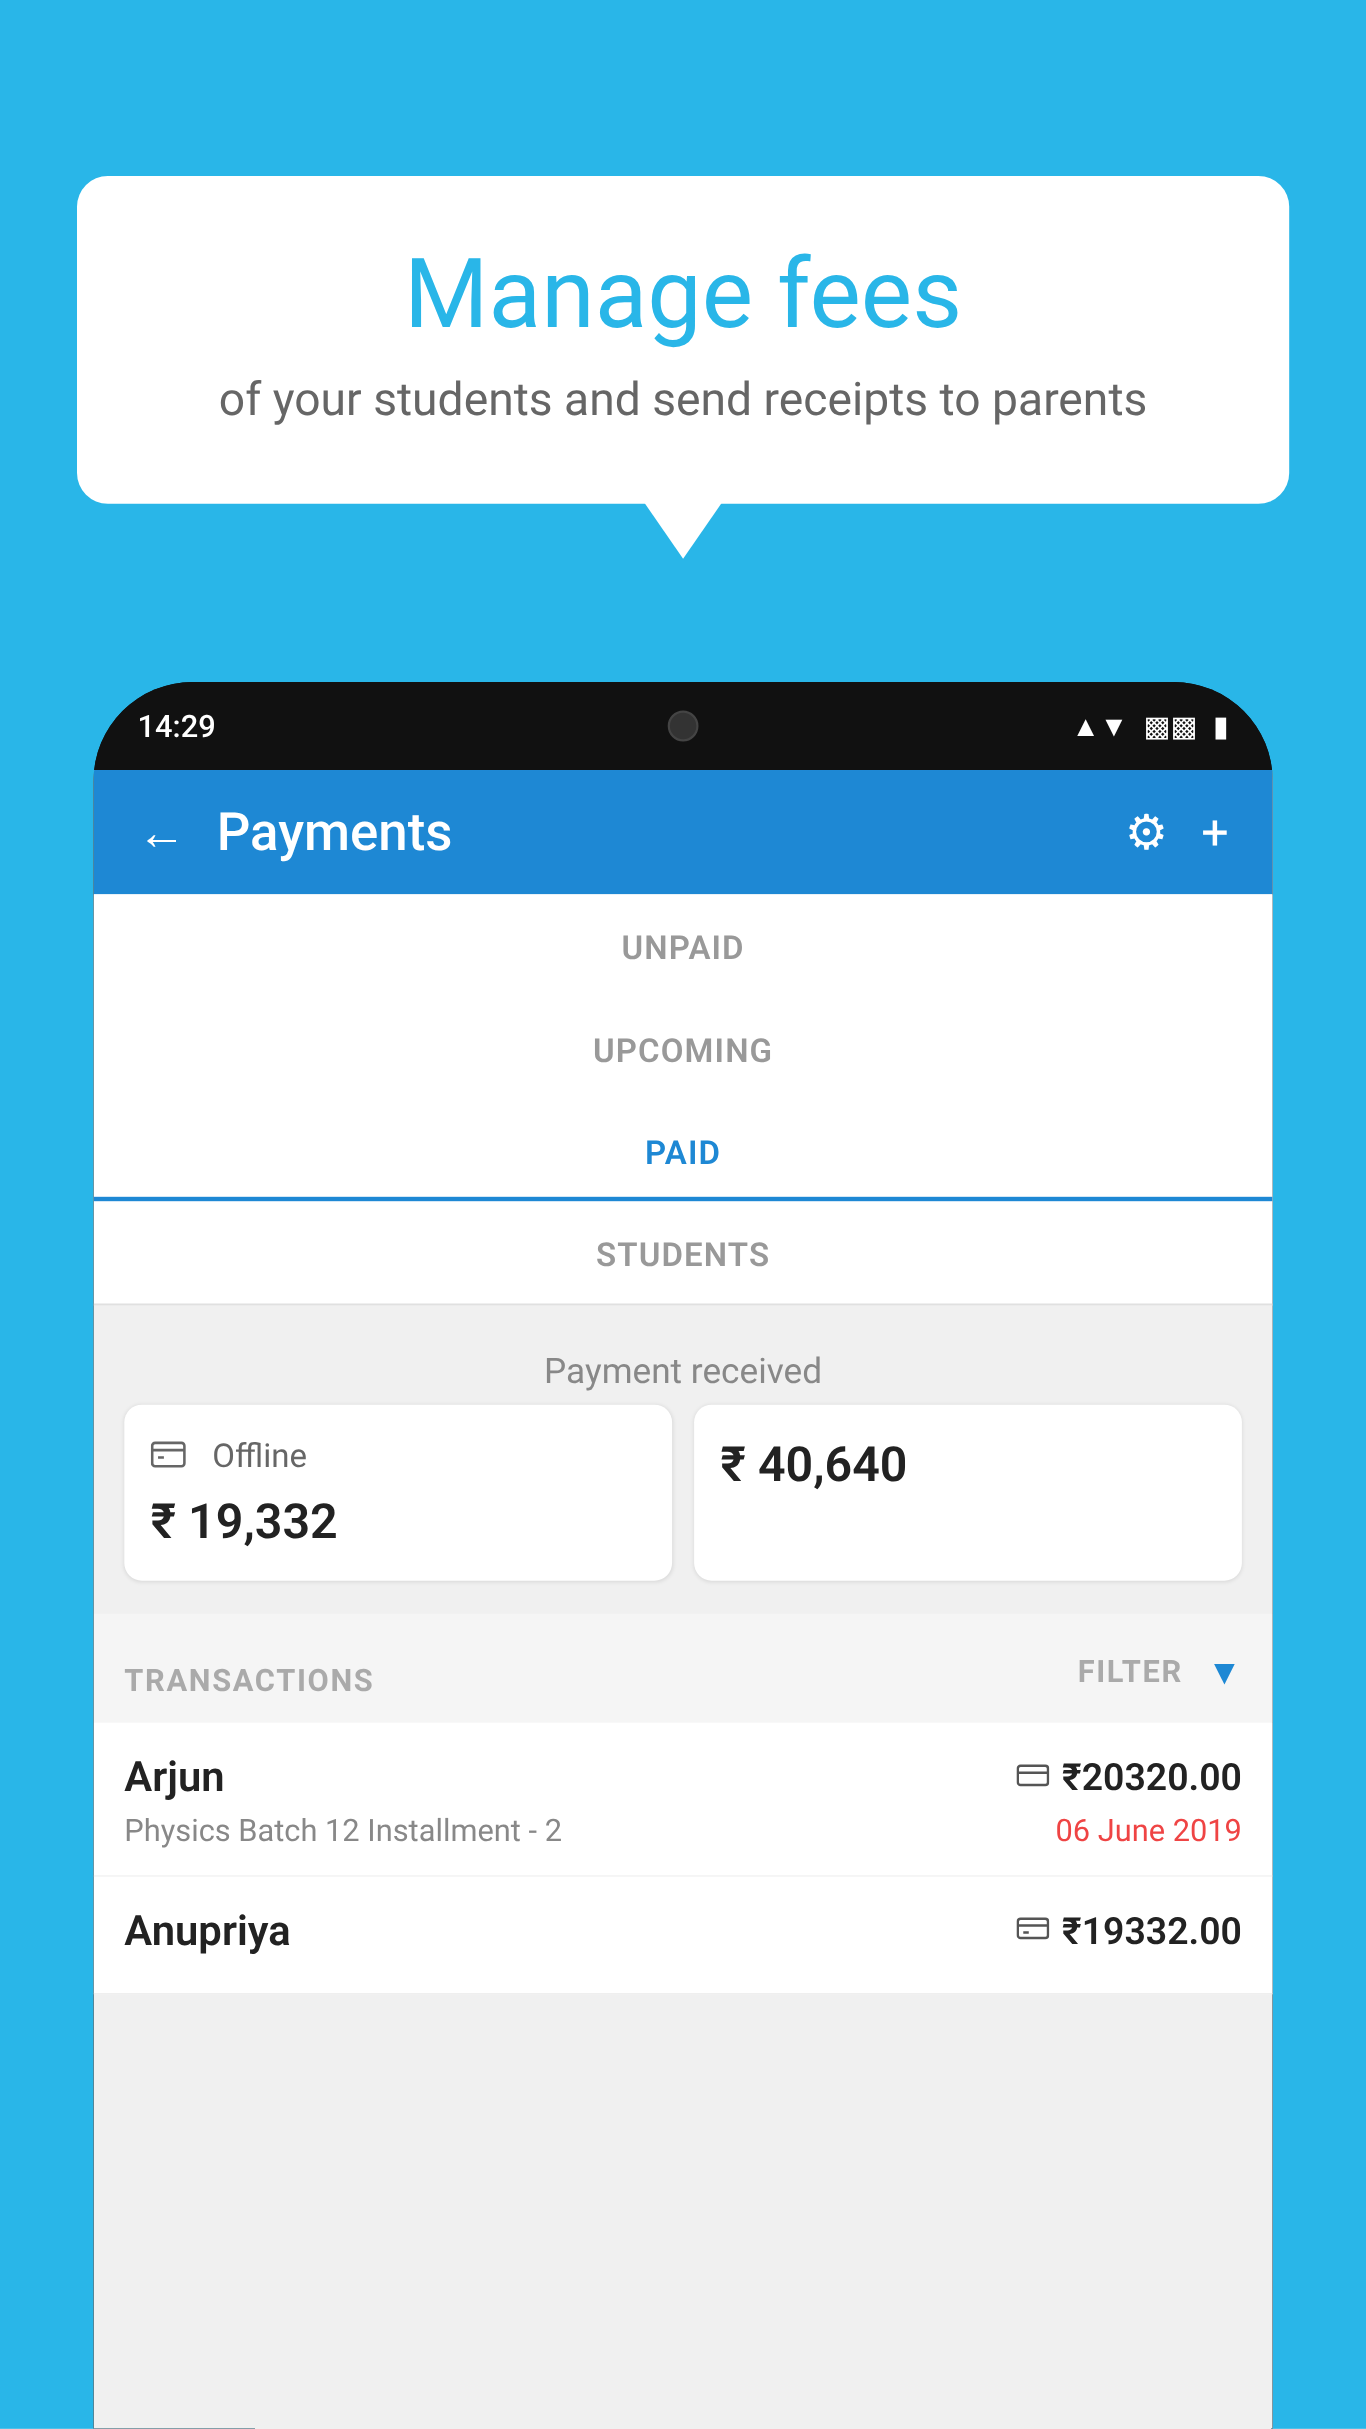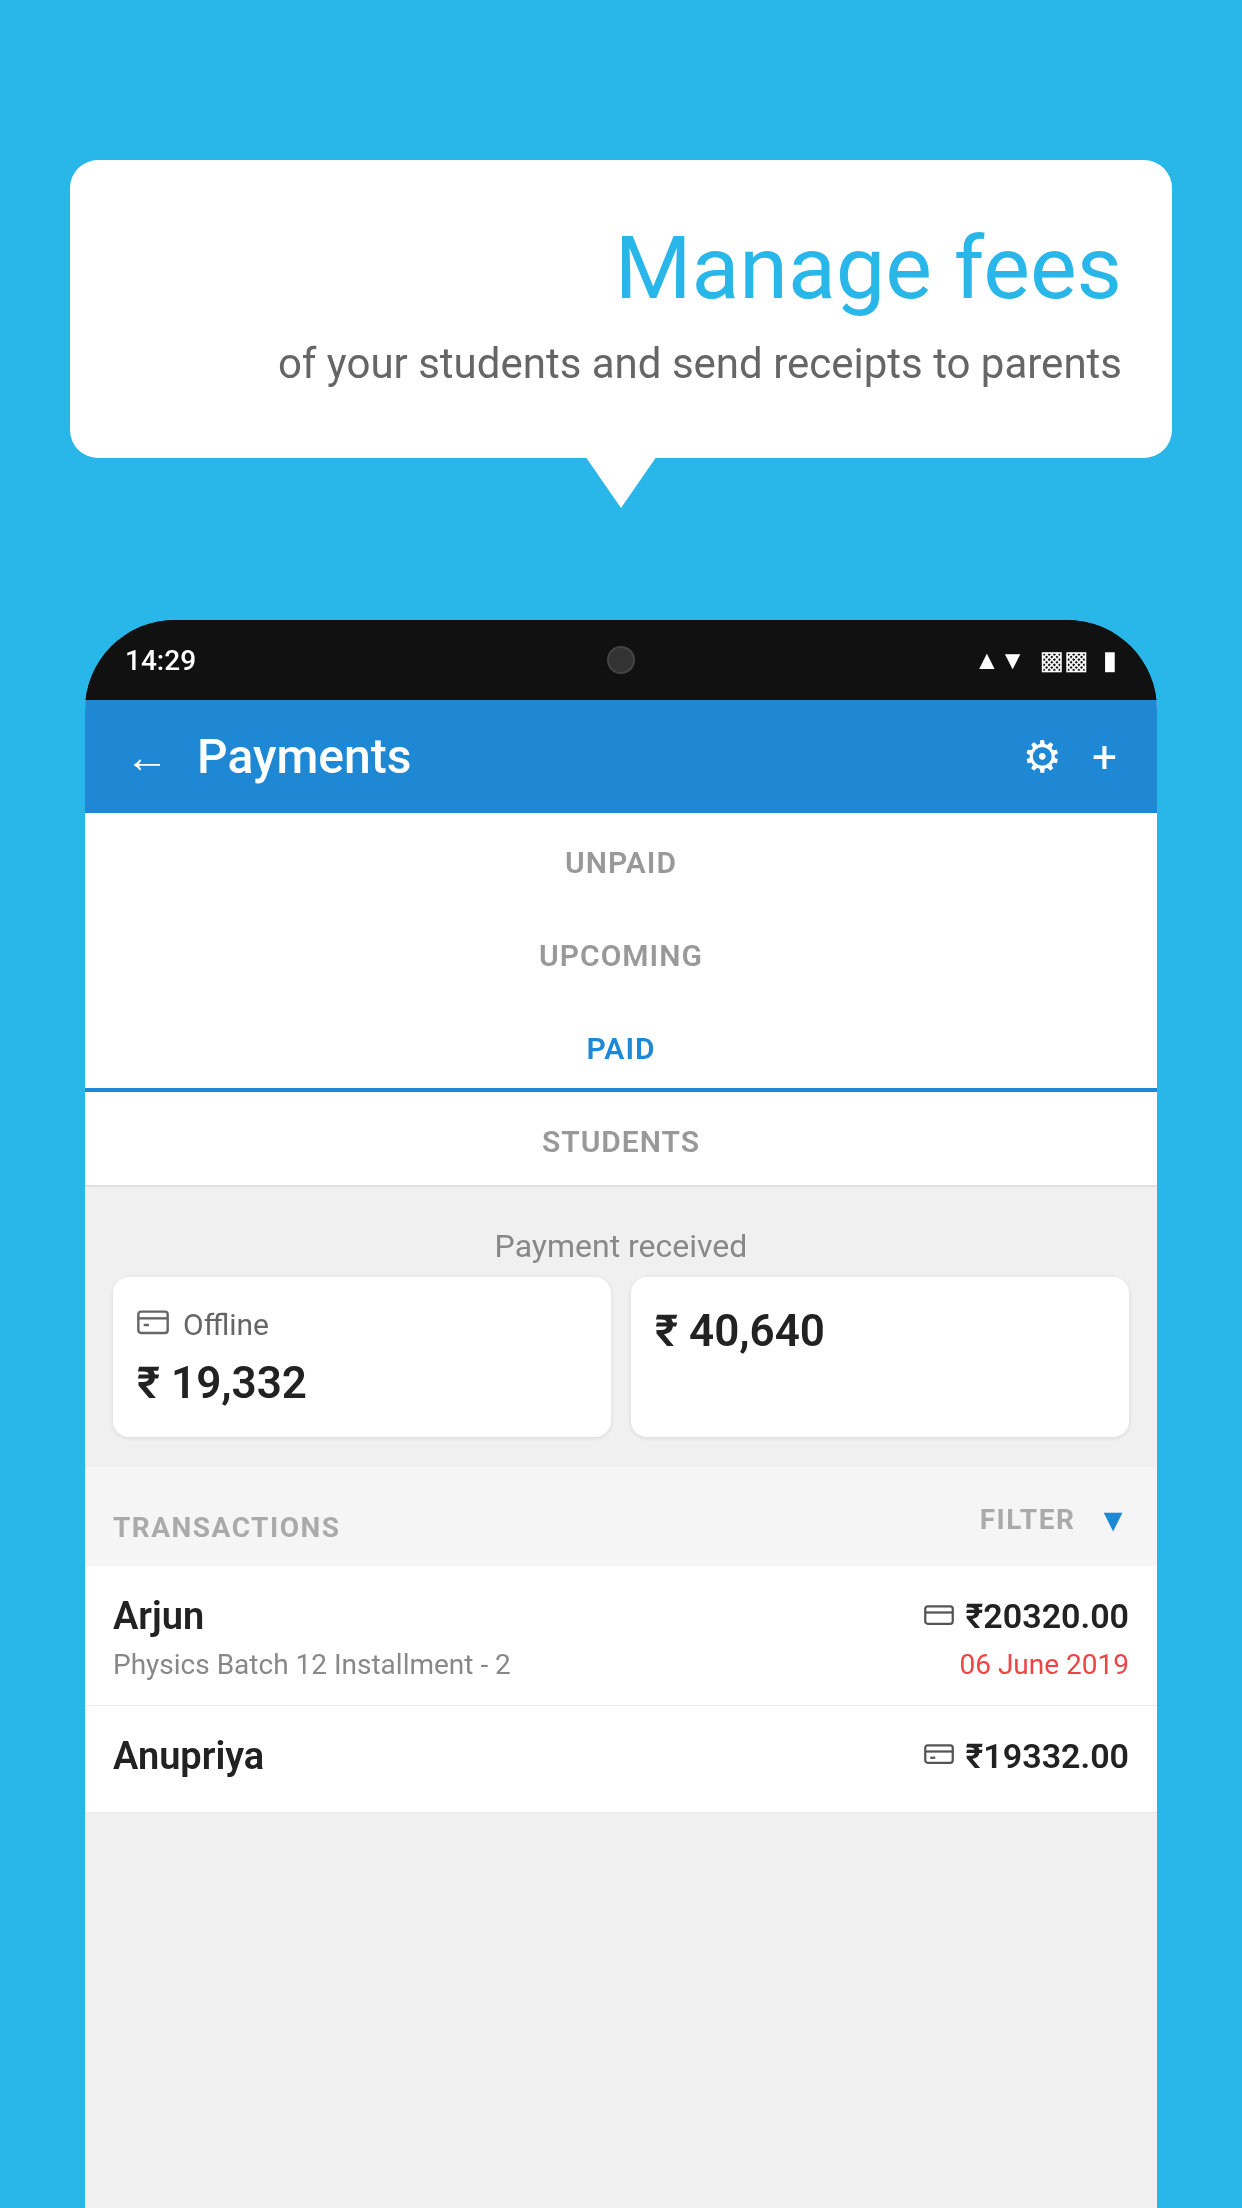--- a/index.html
+++ b/index.html
@@ -15,21 +15,21 @@
 
     
     .speech-bubble {
       position: absolute;
       top: 160px;
       left: 70px;
       right: 70px;
       background: white;
       border-radius: 28px;
       padding: 60px 50px 70px;
-      text-align: right;
+      text-align: center;
     }
     .speech-bubble::after {
       content: '';
       position: absolute;
       bottom: -50px;
       left: 50%;
       transform: translateX(-50%);
       width: 0;
       height: 0;
       border-left: 38px solid transparent;
@@ -211,21 +211,21 @@
       flex: 1;
       background: white;
       border-radius: 16px;
       padding: 28px 24px;
       text-align: left;
       box-shadow: 0 1px 4px rgba(0,0,0,0.1);
     }
     .card-header {
       display: flex;
       align-items: center;
-      gap: 14px;
+      gap: 24px;
       margin-bottom: 14px;
     }
     .card-icon {
       font-size: 32px;
       color: #666;
     }
     .card-label {
       font-size: 30px;
       color: #666;
     }

